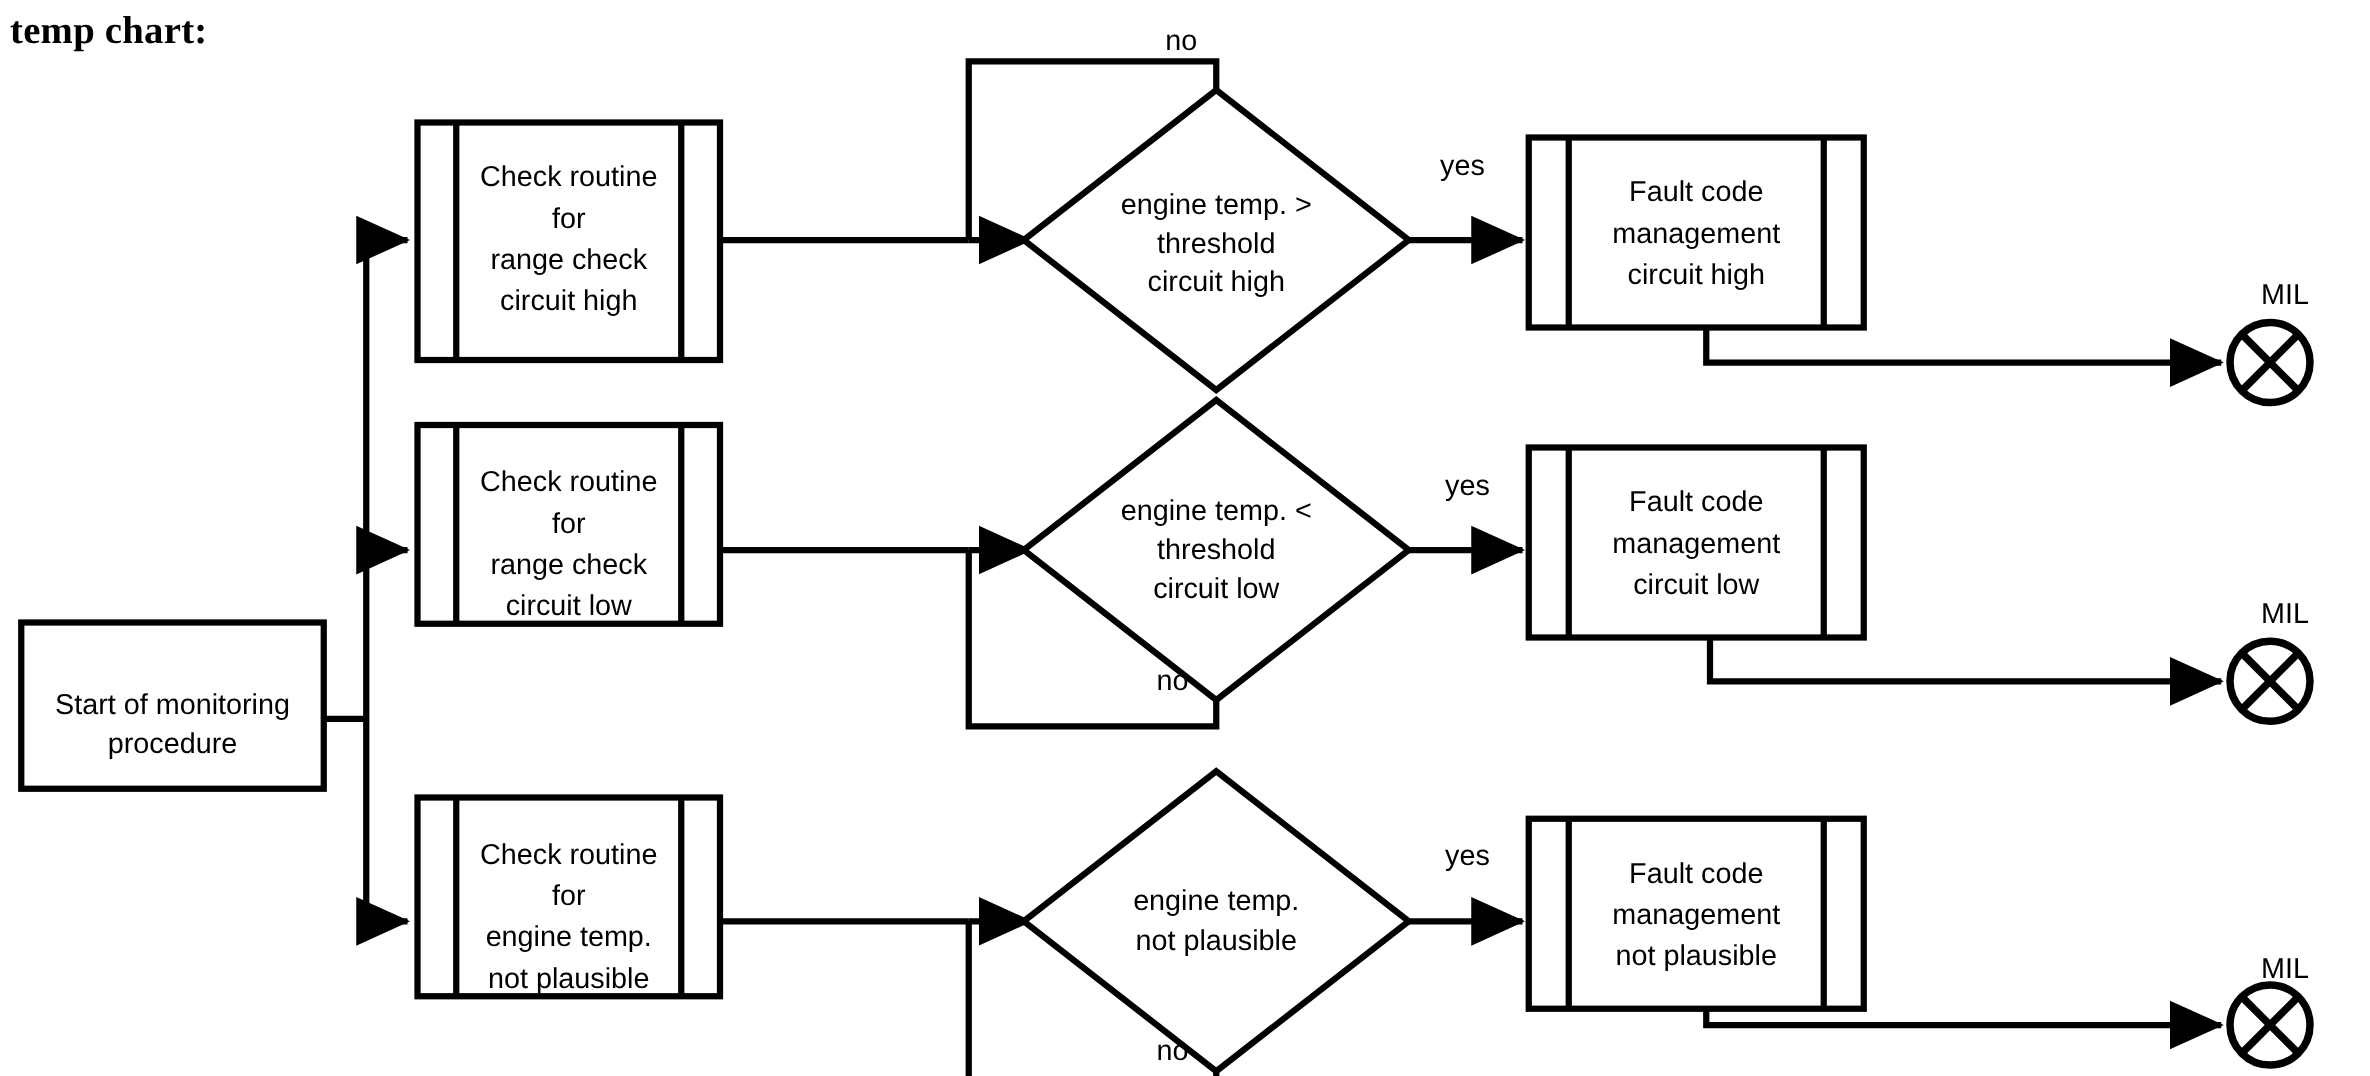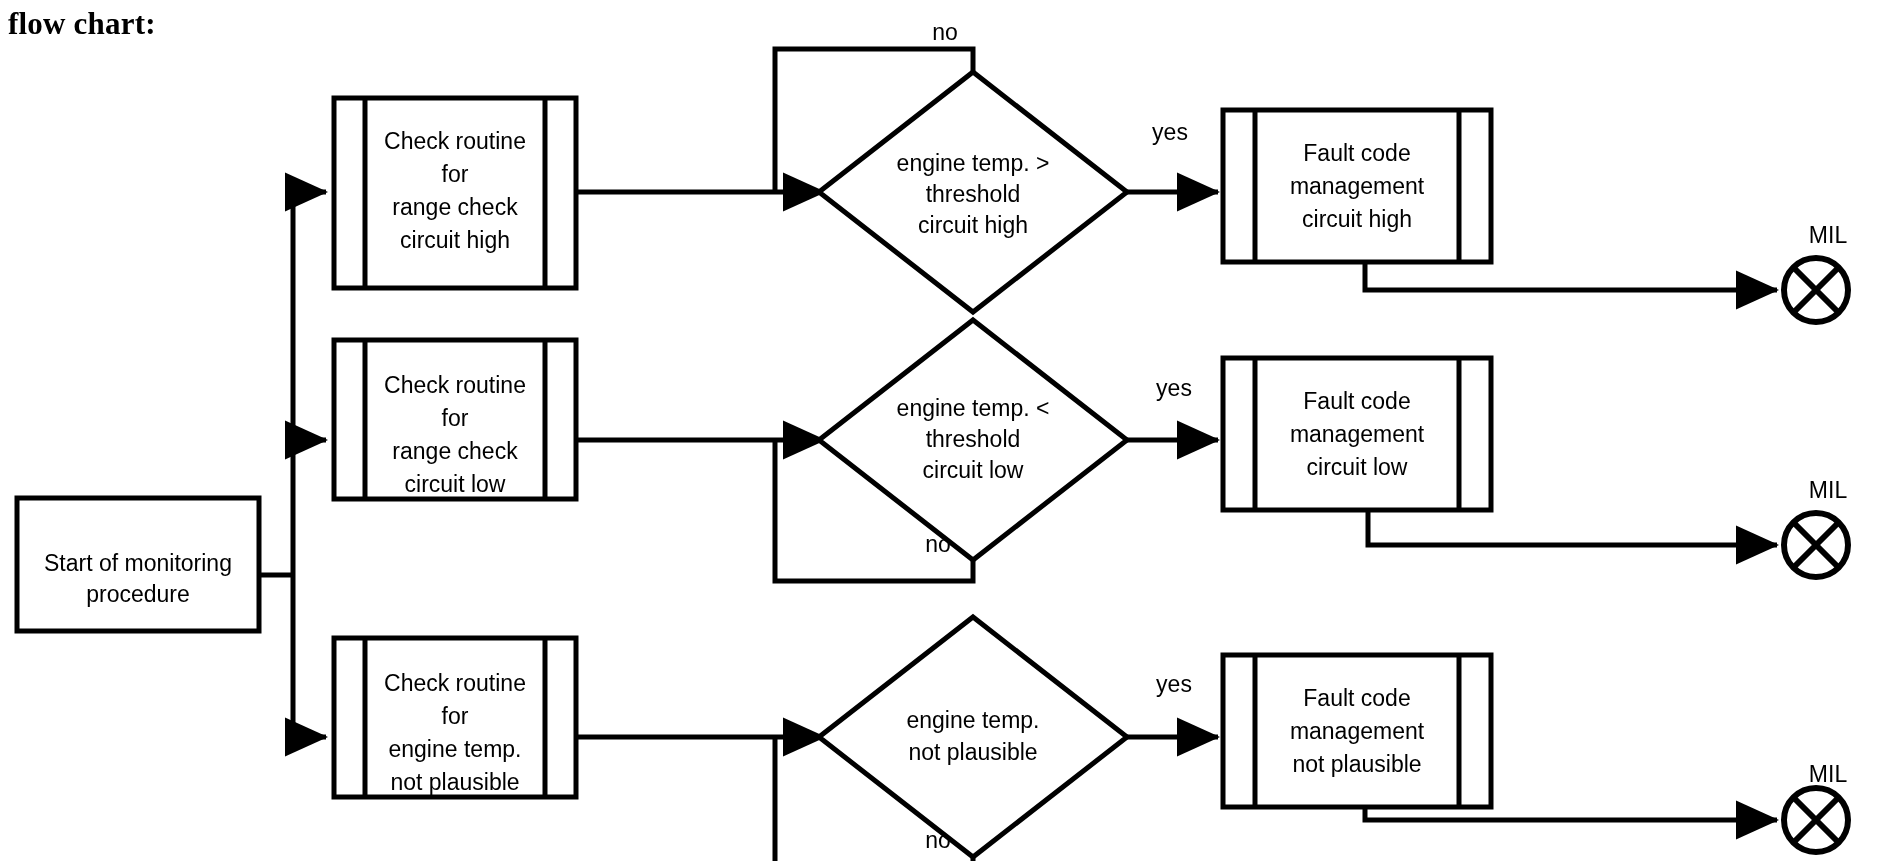--- a/index.html
+++ b/index.html
@@ -63,21 +63,21 @@
     stroke-linejoin: miter;
   }
   .arrowhead {
     fill: #000000;
     stroke: none;
   }
 </style>
 </head>
 <body>
 
-<div id="page-title">flow chart:</div>
+<div id="page-title">temp chart:</div>
 
 <svg id="chart-canvas" viewBox="0 0 1896 861" width="1896" height="861" xmlns="http://www.w3.org/2000/svg">
 
   <defs>
     <marker id="ah" markerWidth="9" markerHeight="9" refX="8.2" refY="4.5" orient="auto" markerUnits="strokeWidth">
       <path d="M0,0.6 L8.6,4.5 L0,8.4 z" class="arrowhead"></path>
     </marker>
   </defs>
 
   <g>

